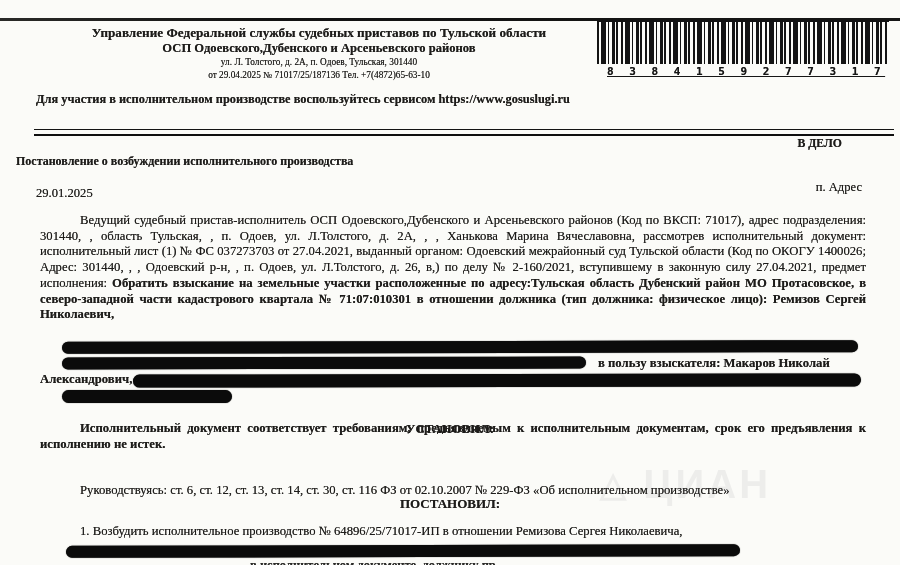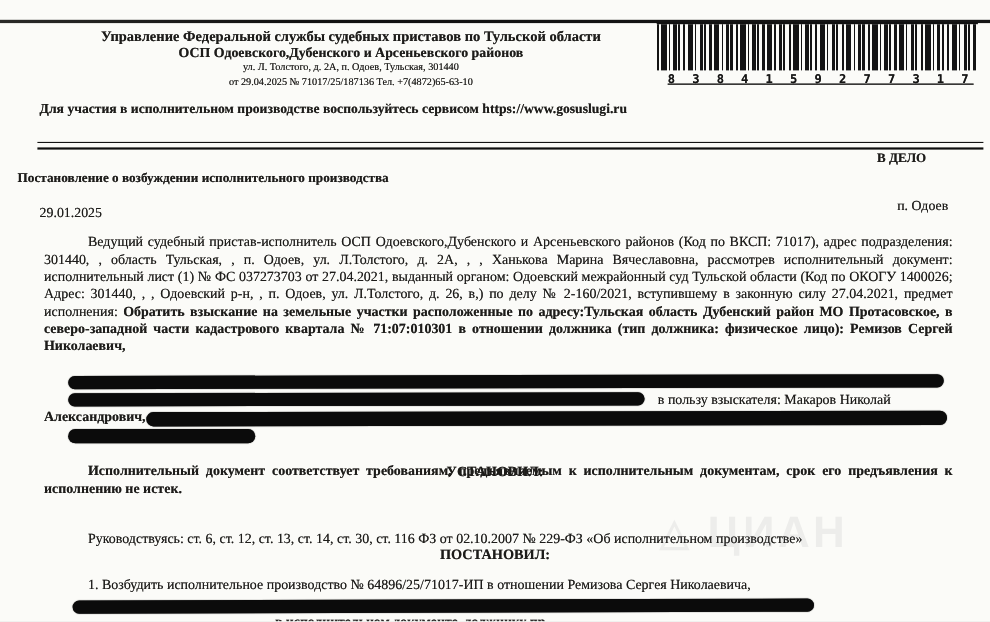--- a/index.html
+++ b/index.html
@@ -55,21 +55,21 @@
   .ustanovil{position:absolute;left:0;width:900px;top:422px;text-align:center;
     font-size:12.8px;font-weight:bold;}
   .postanovil{position:absolute;left:0;width:900px;top:496px;text-align:center;
     font-size:13px;font-weight:bold;}
   .item1{position:absolute;left:40px;width:830px;top:524px;font-size:12.7px;text-indent:40px;}
   
   .bar{position:absolute;background:#0b0b0b;border-radius:7px;
     box-shadow:0 0 1px rgba(0,0,0,0.8);}
   .bar1{left:62px;top:341px;width:796px;height:12px;transform:rotate(-0.12deg);}
   .bar2{left:62px;top:357px;width:524px;height:12px;transform:rotate(-0.1deg);}
-  .favor{position:absolute;left:598px;top:356px;font-size:12.7px;font-weight:normal;white-space:nowrap;}
+  .favor{position:absolute;left:598px;top:356px;font-size:12.7px;font-weight:bold;white-space:nowrap;}
   .name2{position:absolute;left:40px;top:372px;font-size:12.7px;font-weight:bold;white-space:nowrap;}
   .bar3{left:133px;top:374px;width:728px;height:13px;transform:rotate(-0.1deg);}
   .bar4{left:62px;top:390px;width:170px;height:13px;}
   .bar5{left:66px;top:545px;width:674px;height:12px;transform:rotate(-0.15deg);}
   
   .watermark{position:absolute;left:600px;top:462px;width:220px;
     font-family:"Liberation Sans",sans-serif;font-size:40px;font-weight:bold;
     color:rgba(120,120,125,0.10);letter-spacing:3px;text-shadow:none;
     white-space:nowrap;}
   .watermark .tri{font-size:34px;vertical-align:2px;}
@@ -96,21 +96,21 @@
     <div class="bars"></div>
     <div class="digits">8 3 8 4 1 5 9 2 7 7 3 1 7</div>
   </div>
 
   <div class="notice1">Для участия в исполнительном производстве воспользуйтесь сервисом https://www.gosuslugi.ru</div>
   <div class="dbl-rule"></div>
   <div class="v-delo">В ДЕЛО</div>
 
   <div class="title">Постановление о возбуждении исполнительного производства</div>
   <div class="date">29.01.2025</div>
-  <div class="place">п. Одоев</div>
+  <div class="place">п. Адрес</div>
 
   <div class="para para1"><span>Ведущий судебный пристав-исполнитель ОСП Одоевского,Дубенского и Арсеньевского районов (Код по ВКСП: 71017), адрес подразделения: 301440, , область Тульская, , п. Одоев, ул. Л.Толстого, д. 2А, , , Ханькова Марина Вячеславовна, рассмотрев исполнительный документ: исполнительный лист (1) № ФС 037273703 от 27.04.2021, выданный органом: Одоевский межрайонный суд Тульской области (Код по ОКОГУ 1400026; Адрес: 301440, , , Одоевский р-н, , п. Одоев, ул. Л.Толстого, д. 26, в,) по делу № 2-160/2021, вступившему в законную силу 27.04.2021, предмет исполнения: </span><span class="b">Обратить взыскание на земельные участки расположенные по адресу:Тульская область Дубенский район МО Протасовское, в северо-западной части кадастрового квартала № 71:07:010301 в отношении должника (тип должника: физическое лицо): Ремизов Сергей Николаевич,</span></div>
 
   <div class="bar bar1"></div>
   <div class="bar bar2"></div>
   <div class="favor">в пользу взыскателя: Макаров Николай</div>
   <div class="name2">Александрович,  а</div>
   <div class="bar bar3"></div>
   <div class="bar bar4"></div>
 

